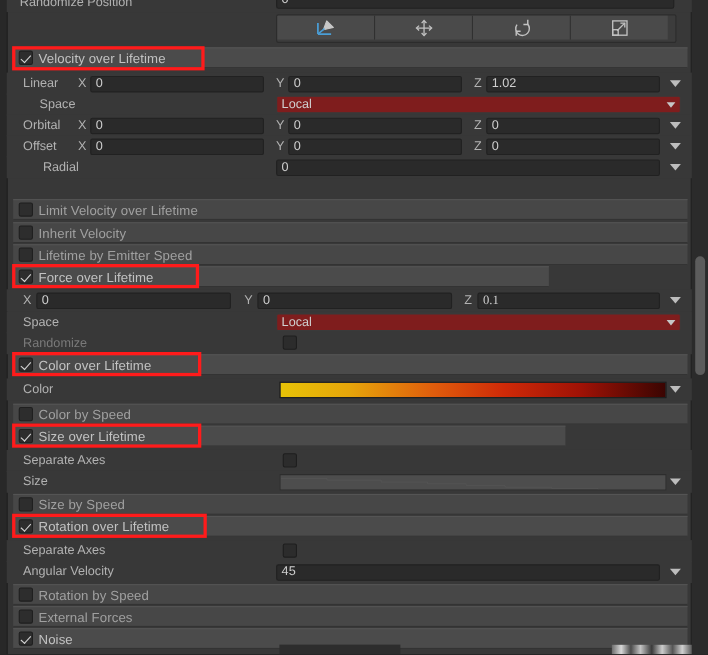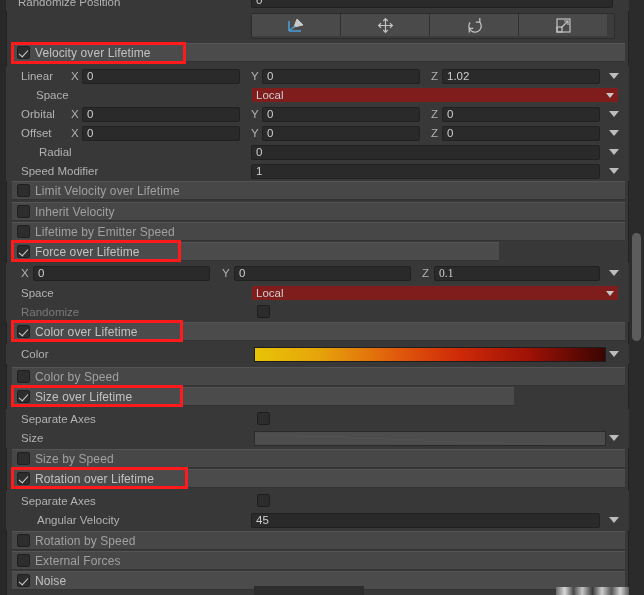--- a/index.html
+++ b/index.html
@@ -348,27 +348,20 @@
     </div>
 
     <div class="row" style="position:absolute; left:0; top:142px; width:623px;">
       <span class="plabel" style="position:absolute; left:33px;">Radial</span>
       <div class="fld" style="position:absolute; left:245px; width:349px;">
         <span>0</span>
       </div>
       <span class="caret" style="position:absolute; left:603px; top:7px;"></span>
     </div>
 
-    <div class="row" style="position:absolute; left:0; top:161px; width:623px;">
-      <span class="plabel" style="position:absolute; left:15px;">Speed Modifier</span>
-      <div class="fld" style="position:absolute; left:245px; width:349px;">
-        <span>1</span>
-      </div>
-      <span class="caret" style="position:absolute; left:603px; top:7px;"></span>
-    </div>
 
     <div class="modrow off" style="position:absolute; left:3px; top:180px; width:613px;">
       <span class="cb"></span>
       <span class="modlabel">Limit Velocity over Lifetime</span>
     </div>
 
     <div class="modrow off" style="position:absolute; left:3px; top:201px; width:613px;">
       <span class="cb"></span>
       <span class="modlabel">Inherit Velocity</span>
     </div>
@@ -457,21 +450,21 @@
       <span class="cb checked"></span>
       <span class="modlabel">Rotation over Lifetime</span>
     </div>
 
     <div class="row" style="position:absolute; left:0; top:491px; width:623px;">
       <span class="plabel" style="position:absolute; left:15px;">Separate Axes</span>
       <span class="sqtoggle" style="position:absolute; left:251px; top:3px;"></span>
     </div>
 
     <div class="row" style="position:absolute; left:0; top:510px; width:623px;">
-      <span class="plabel" style="position:absolute; left:15px;margin-left:16px;">Angular Velocity</span>
+      <span class="plabel" style="position:absolute; left:15px;">Angular Velocity</span>
       <div class="fld" style="position:absolute; left:245px; width:349px;">
         <span>45</span>
       </div>
       <span class="caret" style="position:absolute; left:603px; top:7px;"></span>
     </div>
 
     <div class="modrow off" style="position:absolute; left:3px; top:530px; width:613px;">
       <span class="cb"></span>
       <span class="modlabel">Rotation by Speed</span>
     </div>

